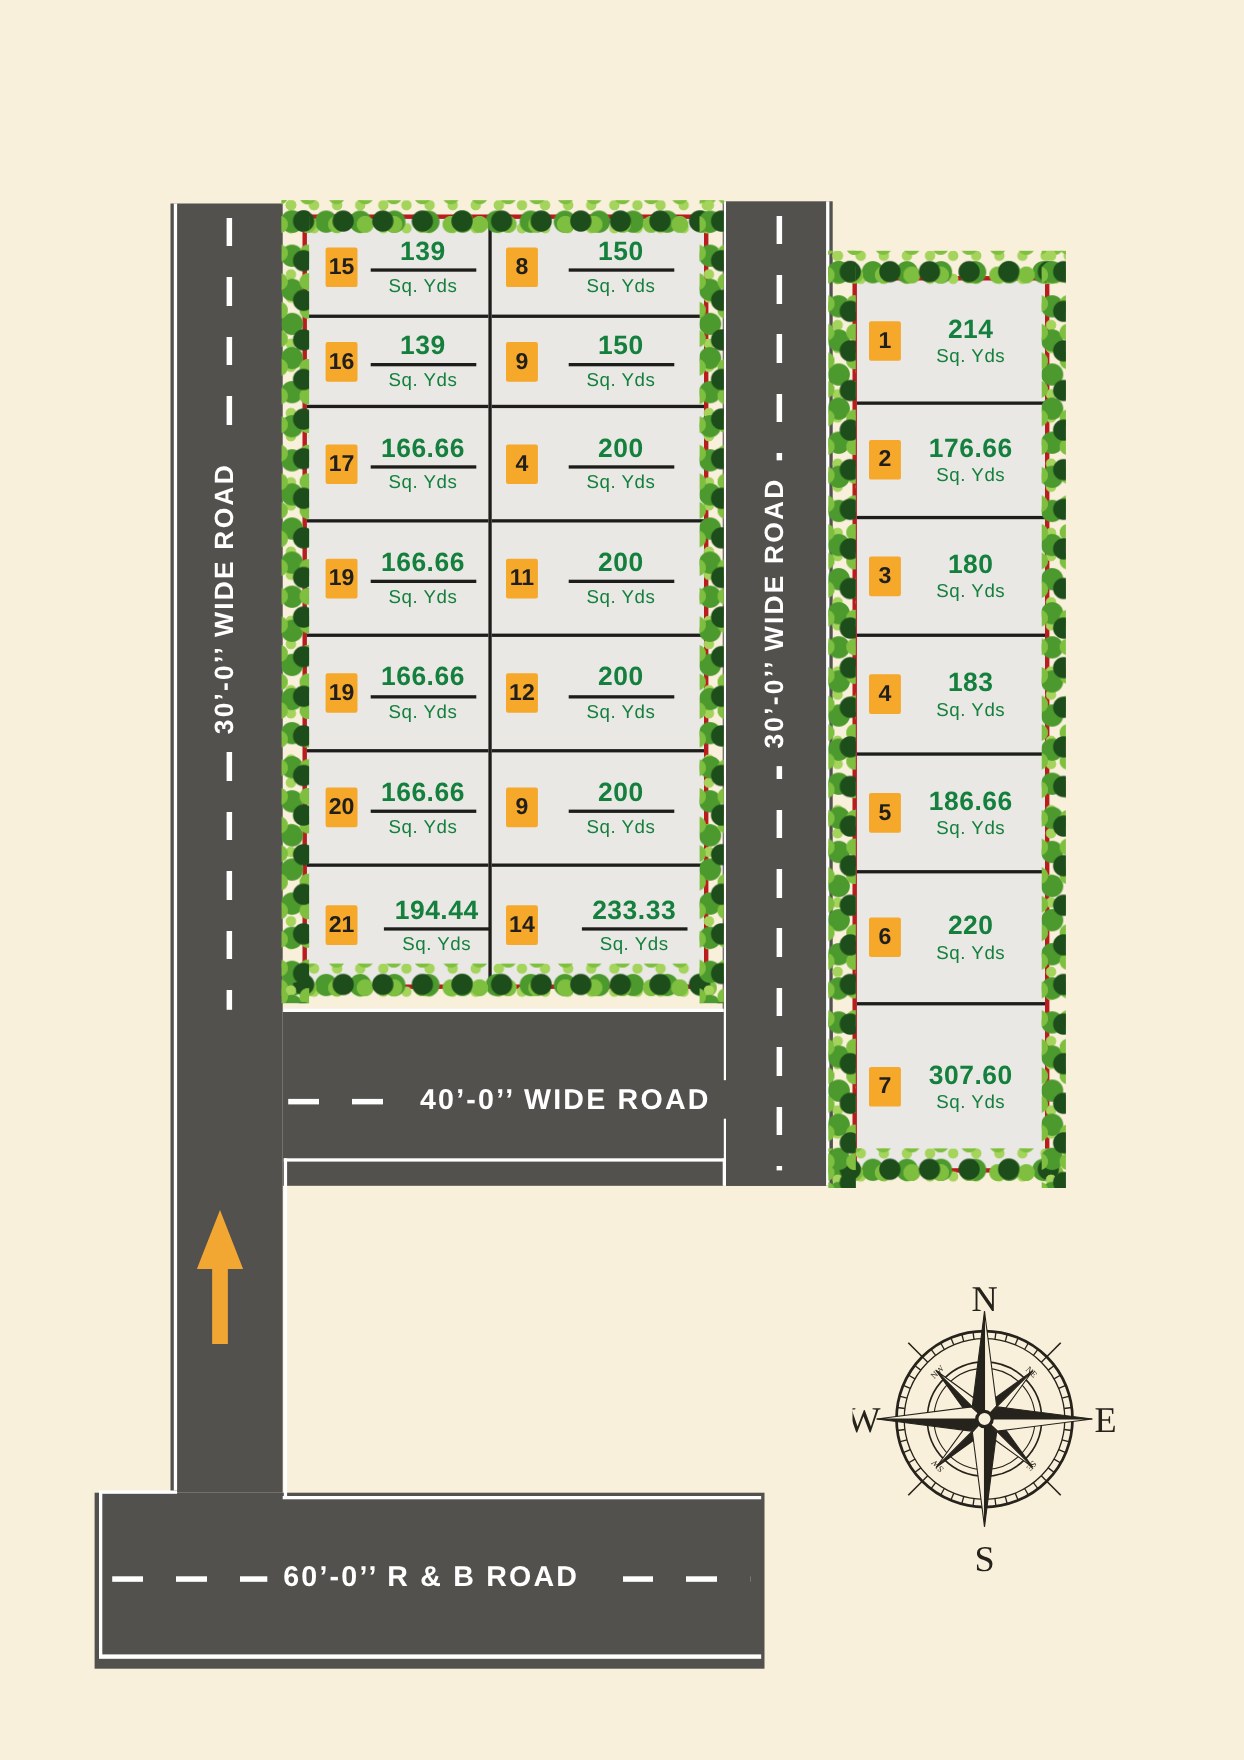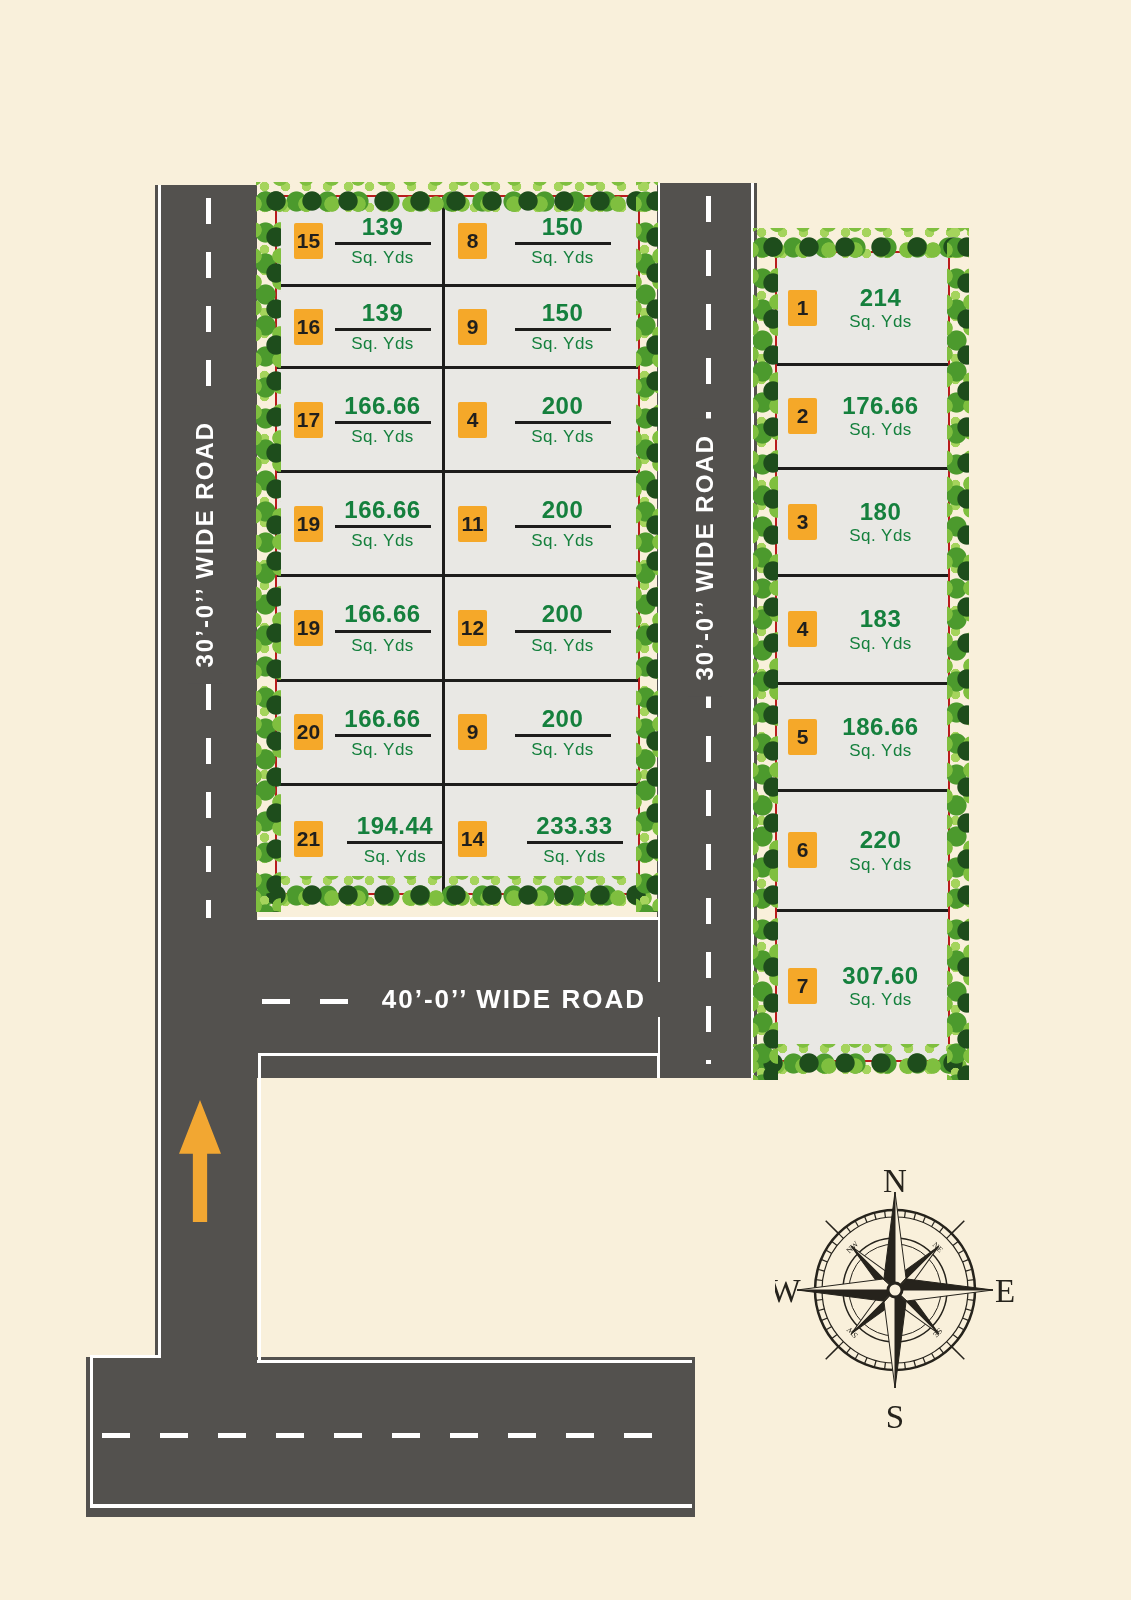--- a/index.html
+++ b/index.html
@@ -33,21 +33,21 @@
   
   #up-arrow{position:absolute;left:179px;top:1100px;width:42px;height:122px;z-index:3;
     background:#F2A732;
     clip-path:polygon(50% 0%,100% 44%,67% 44%,67% 100%,33% 100%,33% 44%,0% 44%);}
 
   
   .block{position:absolute;z-index:2;}
   #left-block{left:256px;top:182px;width:402px;height:730px;}
   #right-block{left:753px;top:228px;width:216px;height:852px;}
 
-  .plot-area-bg{position:absolute;background:#E9E8E4;border:2px solid #b91c1c;z-index:1;display:flex;}
+  .plot-area-bg{position:absolute;background:#E9E8E4;border:4px solid #b91c1c;z-index:1;display:flex;}
   #left-plots{left:19px;top:13px;width:361px;height:696px;}
   #right-plots{left:22px;top:23px;width:171px;height:807px;flex-direction:column;}
 
   
   .trees{position:absolute;z-index:4;
     background-image:
       radial-gradient(circle,#1E4D1C 0 36%,transparent 40%),
       radial-gradient(circle,#7FBF3F 0 40%,transparent 44%),
       radial-gradient(circle,#4C9A2D 0 44%,transparent 48%),
       radial-gradient(circle,#A5D45C 0 30%,transparent 34%);
@@ -113,20 +113,23 @@
 
   <div class="vdash" style="left:206px;top:198px;height:720px;"></div>
   <div class="vdash" style="left:706px;top:196px;height:868px;"></div>
   <div class="hdash" style="left:262px;top:999px;width:398px;"></div>
   <div class="hdash" style="left:102px;top:1433px;width:580px;"></div>
 
   <div class="vlabel" style="left:188px;top:405px;">30’-0’’ WIDE ROAD</div>
   <div class="vlabel" style="left:688px;top:418px;">30’-0’’ WIDE ROAD</div>
   <div class="hlabel-wrap" style="left:262px;top:982px;width:398px;justify-content:flex-end;">
     <span class="hlabel">40’-0’’ WIDE ROAD</span>
+  </div>
+  <div class="hlabel-wrap" style="left:102px;top:1416px;width:580px;">
+    <span class="hlabel">60’-0’’ R &amp; B  ROAD</span>
   </div>
 
   <div id="up-arrow"></div>
 
   <div id="left-block" class="block">
     <div id="left-plots" class="plot-area-bg">
       <div id="col-a" class="pcol">
           <div class="cell">
     <div class="badge">15</div>
     <div class="frac">

